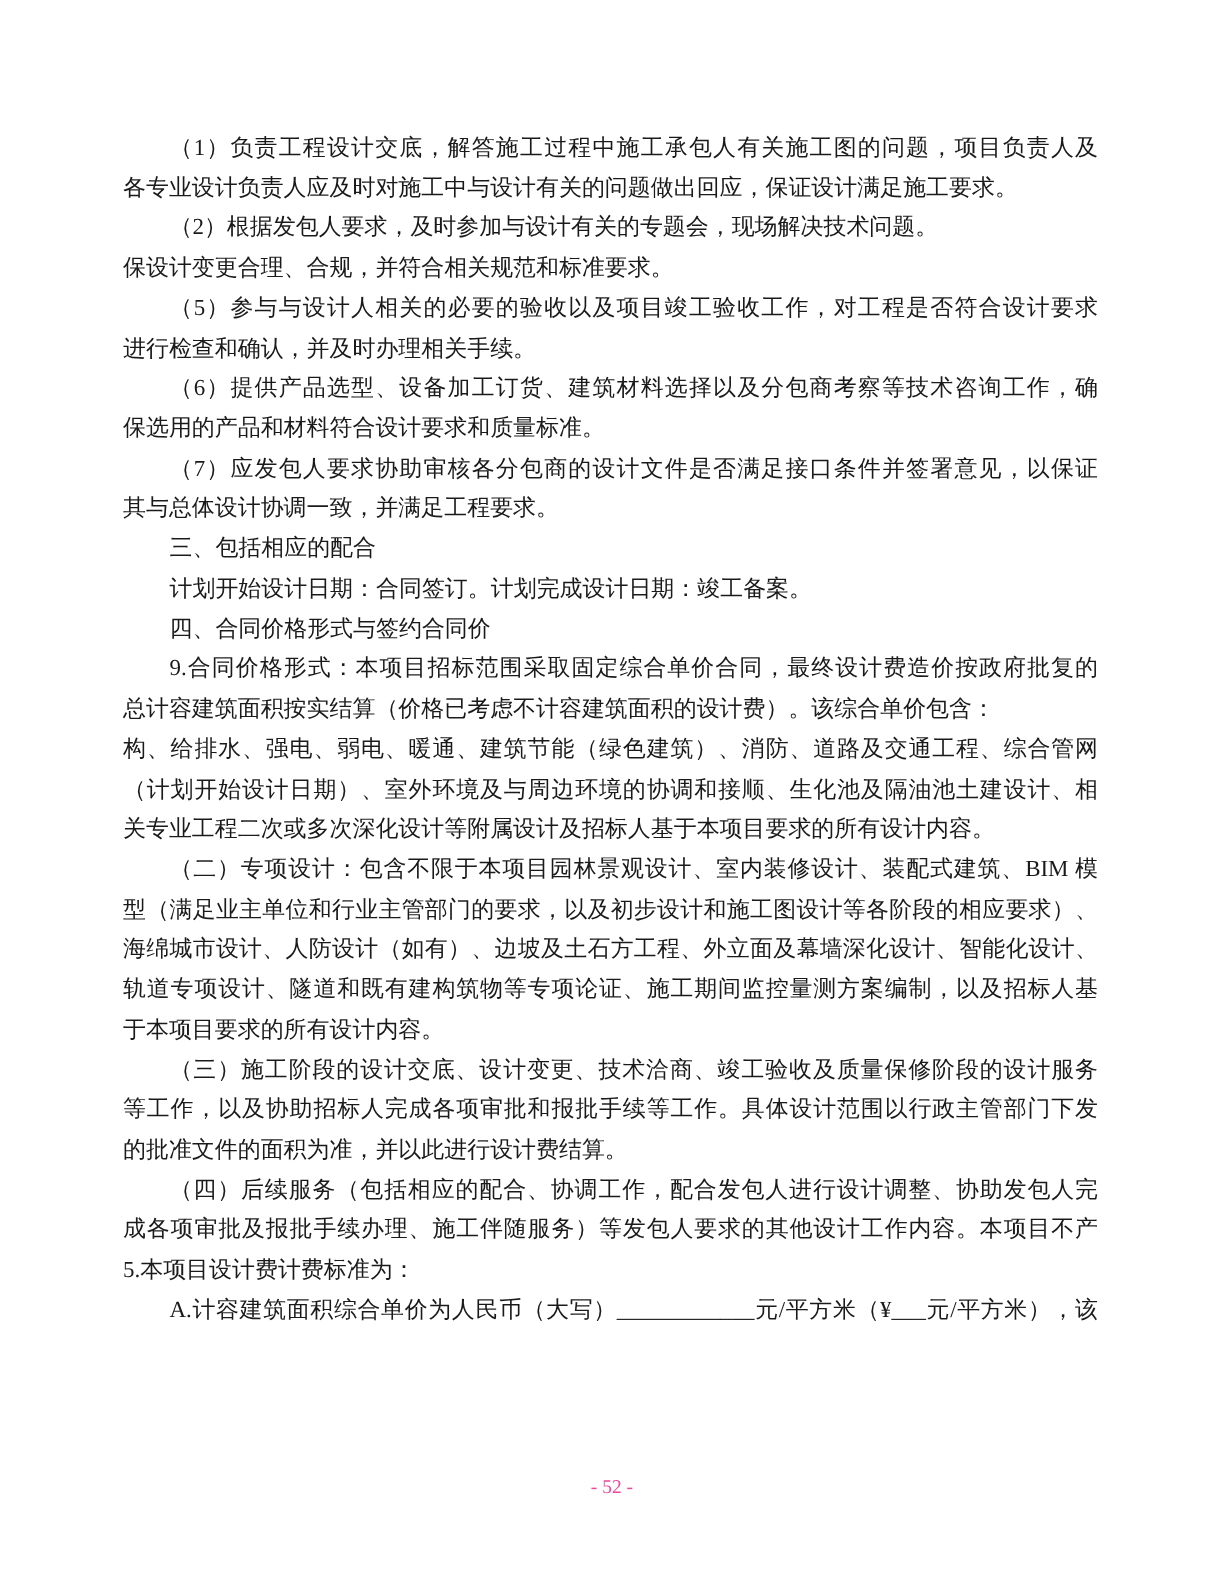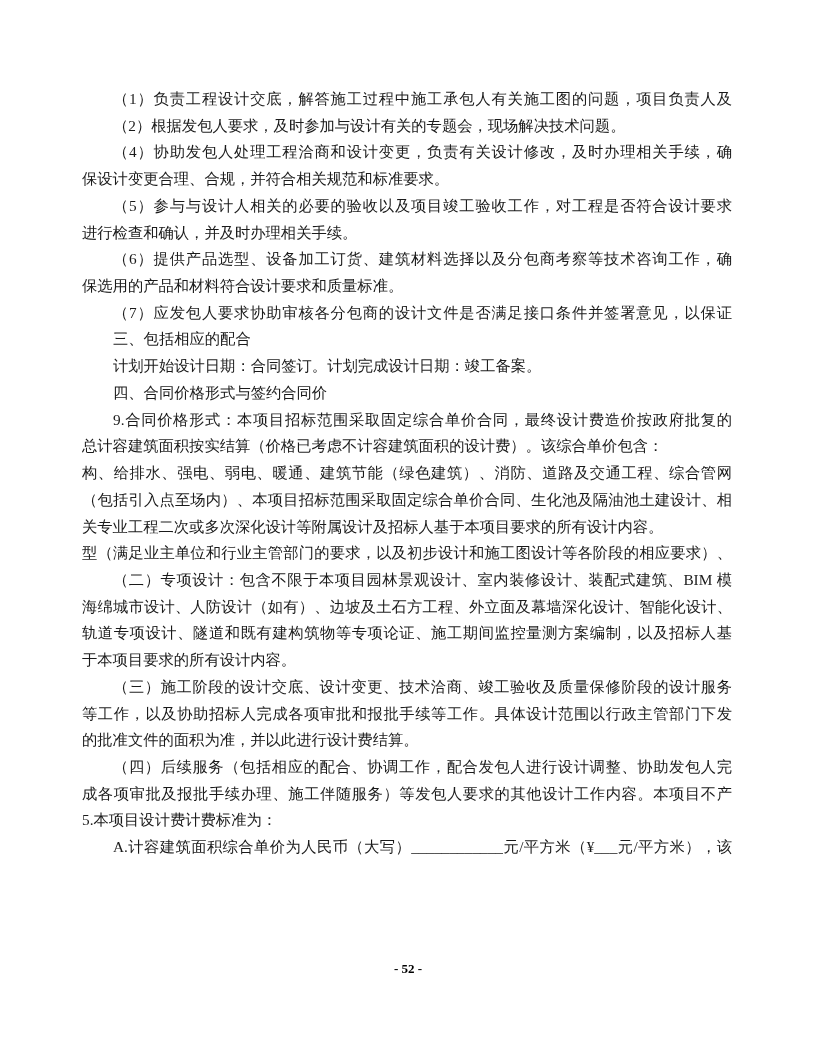--- a/index.html
+++ b/index.html
@@ -35,53 +35,53 @@
     text-align: justify;
     text-align-last: justify;
     -moz-text-align-last: justify;
   }
   .line.ind {
     text-indent: 31px;
   }
   .pagenum {
     position: absolute;
     left: 0;
-    top: 960px;
+    top: 982px;
     width: 100%;
     text-align: center;
     font-size: 13px;
     line-height: 18px;
-    color: #000000;
-    font-weight: bold;
+    color: #ec4899;
   }
 </style>
 </head>
 <body>
 
 <div class="page">
   <div class="content">
       <div class="line j ind">（1）负责工程设计交底，解答施工过程中施工承包人有关施工图的问题，项目负责人及</div>
+      <div class="line">各专业设计负责人应及时对施工中与设计有关的问题做出回应，保证设计满足施工要求。</div>
       <div class="line ind">（2）根据发包人要求，及时参加与设计有关的专题会，现场解决技术问题。</div>
-      <div class="line j ind">（4）协助发包人处理工程洽商和设计变更，负责有关设计修改，及时办理相关手续，确</div>
       <div class="line">保设计变更合理、合规，并符合相关规范和标准要求。</div>
       <div class="line j ind">（5）参与与设计人相关的必要的验收以及项目竣工验收工作，对工程是否符合设计要求</div>
       <div class="line">进行检查和确认，并及时办理相关手续。</div>
       <div class="line j ind">（6）提供产品选型、设备加工订货、建筑材料选择以及分包商考察等技术咨询工作，确</div>
       <div class="line">保选用的产品和材料符合设计要求和质量标准。</div>
       <div class="line j ind">（7）应发包人要求协助审核各分包商的设计文件是否满足接口条件并签署意见，以保证</div>
+      <div class="line">其与总体设计协调一致，并满足工程要求。</div>
       <div class="line ind">三、包括相应的配合</div>
       <div class="line ind">计划开始设计日期：合同签订。计划完成设计日期：竣工备案。</div>
       <div class="line ind">四、合同价格形式与签约合同价</div>
       <div class="line j ind">9.合同价格形式：本项目招标范围采取固定综合单价合同，最终设计费造价按政府批复的</div>
       <div class="line">总计容建筑面积按实结算（价格已考虑不计容建筑面积的设计费）。该综合单价包含：</div>
       <div class="line j">构、给排水、强电、弱电、暖通、建筑节能（绿色建筑）、消防、道路及交通工程、综合管网</div>
-      <div class="line j">（包括引入点至场内）、本项目招标范围采取固定综合单价合同、生化池及隔油池土建设计、相</div>
+      <div class="line j">（计划开始设计日期）、室外环境及与周边环境的协调和接顺、生化池及隔油池土建设计、相</div>
       <div class="line">关专业工程二次或多次深化设计等附属设计及招标人基于本项目要求的所有设计内容。</div>
+      <div class="line j ind">（二）专项设计：包含不限于本项目园林景观设计、室内装修设计、装配式建筑、BIM 模</div>
       <div class="line j">型（满足业主单位和行业主管部门的要求，以及初步设计和施工图设计等各阶段的相应要求）、</div>
-      <div class="line j ind">（二）专项设计：包含不限于本项目园林景观设计、室内装修设计、装配式建筑、BIM 模</div>
       <div class="line j">海绵城市设计、人防设计（如有）、边坡及土石方工程、外立面及幕墙深化设计、智能化设计、</div>
       <div class="line j">轨道专项设计、隧道和既有建构筑物等专项论证、施工期间监控量测方案编制，以及招标人基</div>
       <div class="line">于本项目要求的所有设计内容。</div>
       <div class="line j ind">（三）施工阶段的设计交底、设计变更、技术洽商、竣工验收及质量保修阶段的设计服务</div>
       <div class="line j">等工作，以及协助招标人完成各项审批和报批手续等工作。具体设计范围以行政主管部门下发</div>
       <div class="line">的批准文件的面积为准，并以此进行设计费结算。</div>
       <div class="line j ind">（四）后续服务（包括相应的配合、协调工作，配合发包人进行设计调整、协助发包人完</div>
       <div class="line j">成各项审批及报批手续办理、施工伴随服务）等发包人要求的其他设计工作内容。本项目不产</div>
       <div class="line">5.本项目设计费计费标准为：</div>
       <div class="line j ind">A.计容建筑面积综合单价为人民币（大写）____________元/平方米（¥___元/平方米），该</div>

